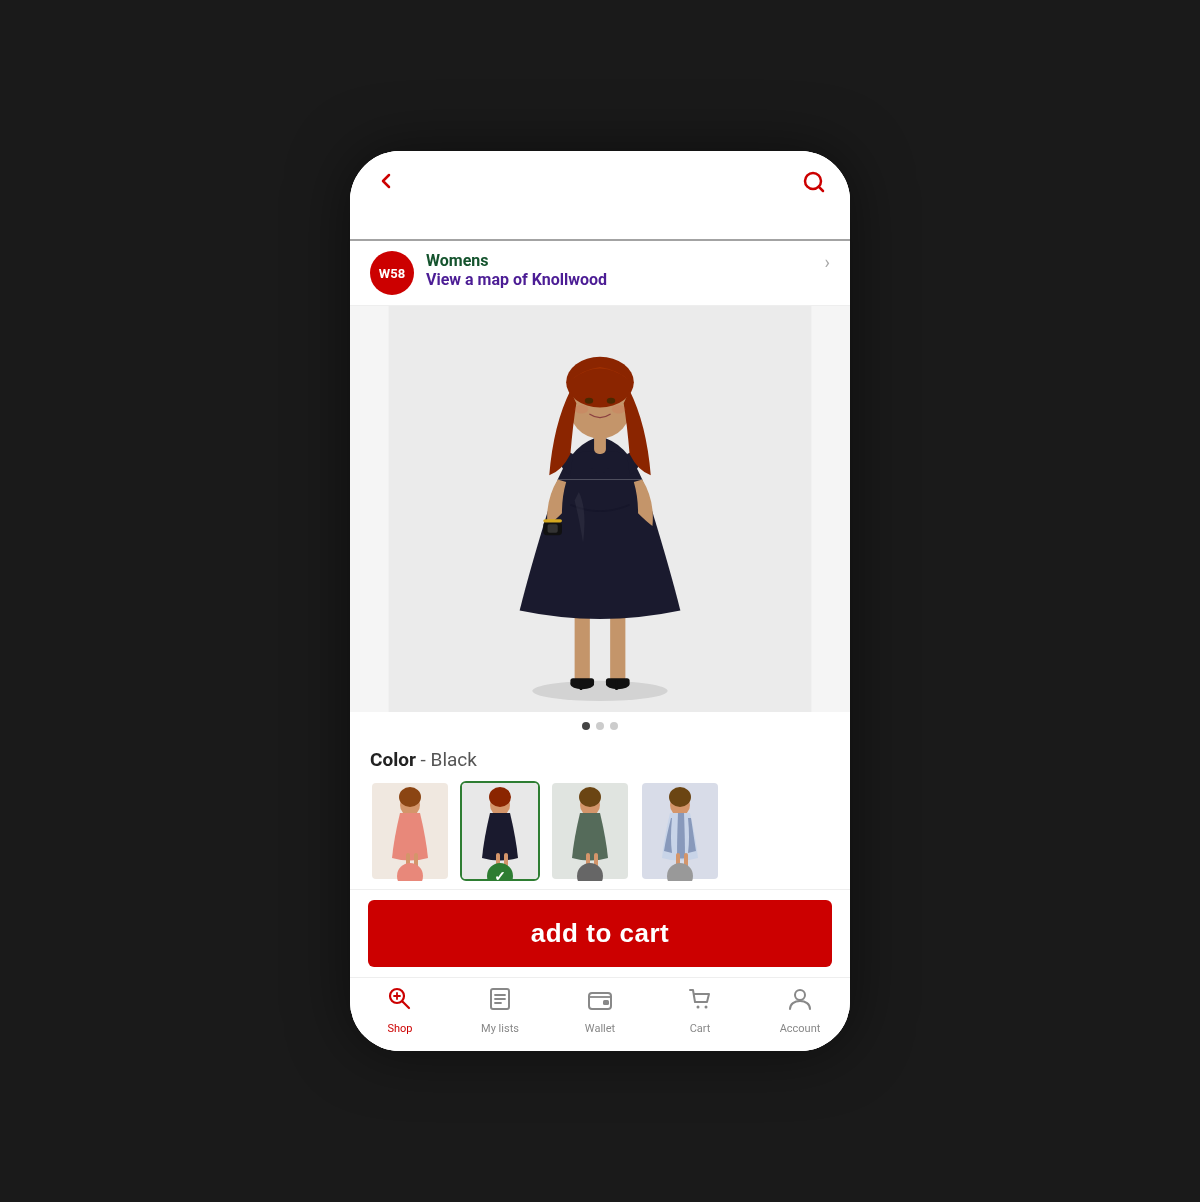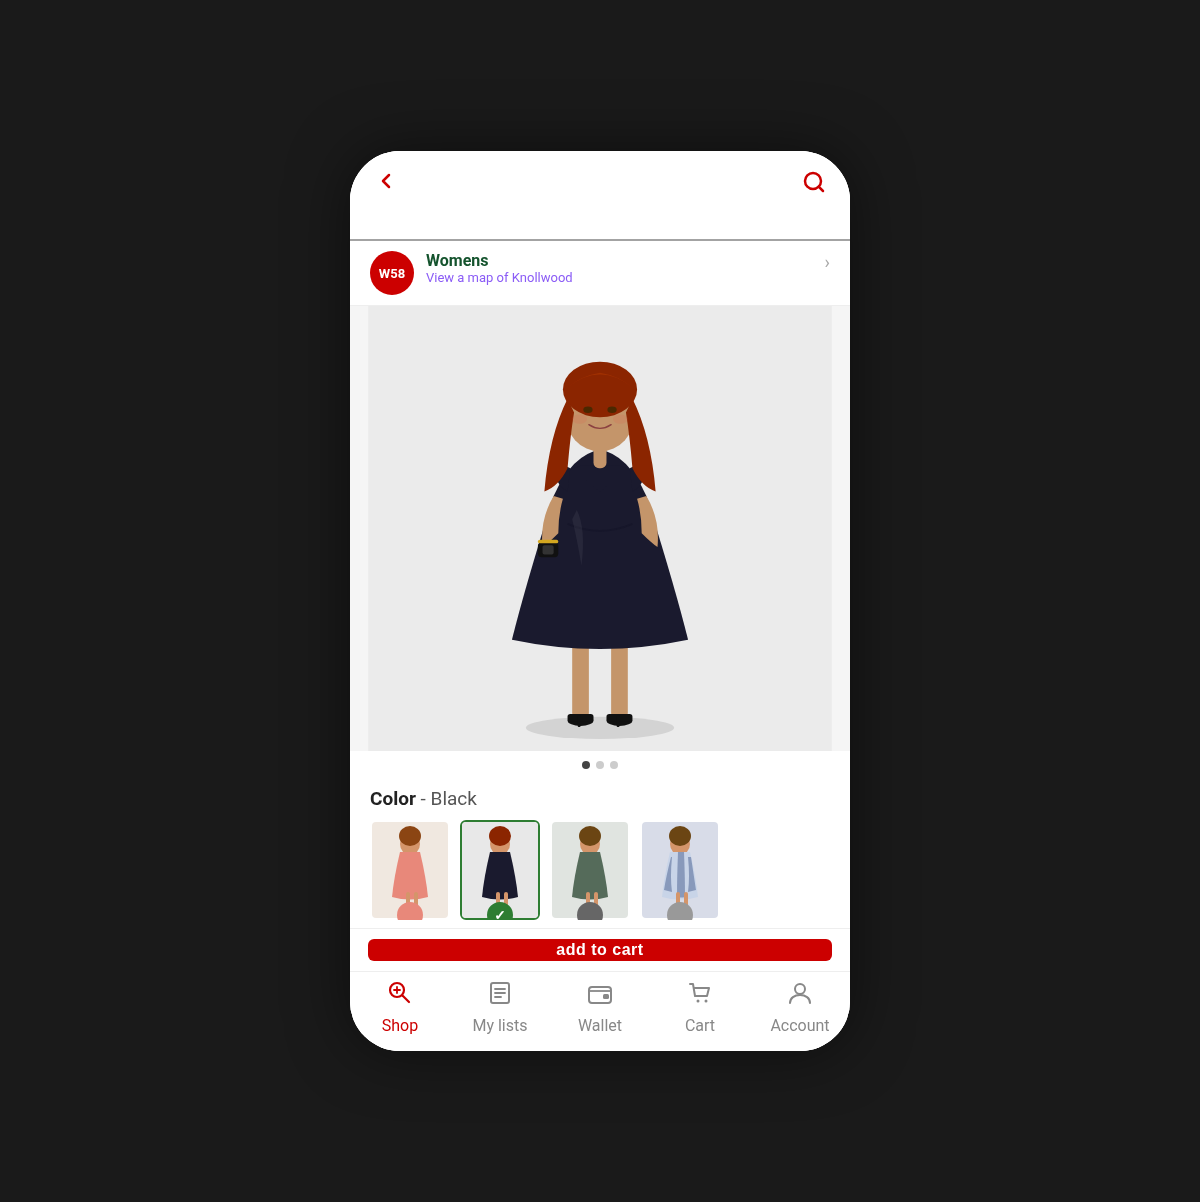--- a/index.html
+++ b/index.html
@@ -71,22 +71,23 @@
     .store-info {
       margin-left: 12px;
       flex: 1;
     }
     .store-name {
       font-weight: bold;
       font-size: 16px;
       color: #14532d;
     }
     .store-sub {
-      font-size: 13px;
-      color: #8b5cf6;
+      font-size: 16px;
+      color: #4c1d95;
+      font-weight: bold;
     }
     .store-chevron {
       color: #aaa;
       font-size: 18px;
     }
     
     .product-image-area {
       flex: 1;
       background: #f5f5f5;
       display: flex;
@@ -177,22 +178,22 @@
       padding: 10px 18px 10px;
       background: #fff;
       border-top: 1px solid #eee;
     }
     .add-to-cart-btn {
       width: 100%;
       background: #cc0000;
       color: #fff;
       border: none;
       border-radius: 6px;
-      padding: 2px;
-      font-size: 16px;
+      padding: 18px;
+      font-size: 26px;
       font-weight: bold;
       cursor: pointer;
       letter-spacing: 0.5px;
     }
     
     .bottom-nav {
       display: flex;
       justify-content: space-around;
       align-items: center;
       padding: 8px 0 16px;
@@ -208,21 +209,21 @@
       min-width: 60px;
     }
     .nav-icon {
       font-size: 24px;
       color: #888;
     }
     .nav-icon.active {
       color: #cc0000;
     }
     .nav-label {
-      font-size: 16px;
+      font-size: 11px;
       color: #888;
     }
     .nav-label.active {
       color: #cc0000;
     }
   </style>
 </head>
 <body>
 
 <div class="phone-frame">

